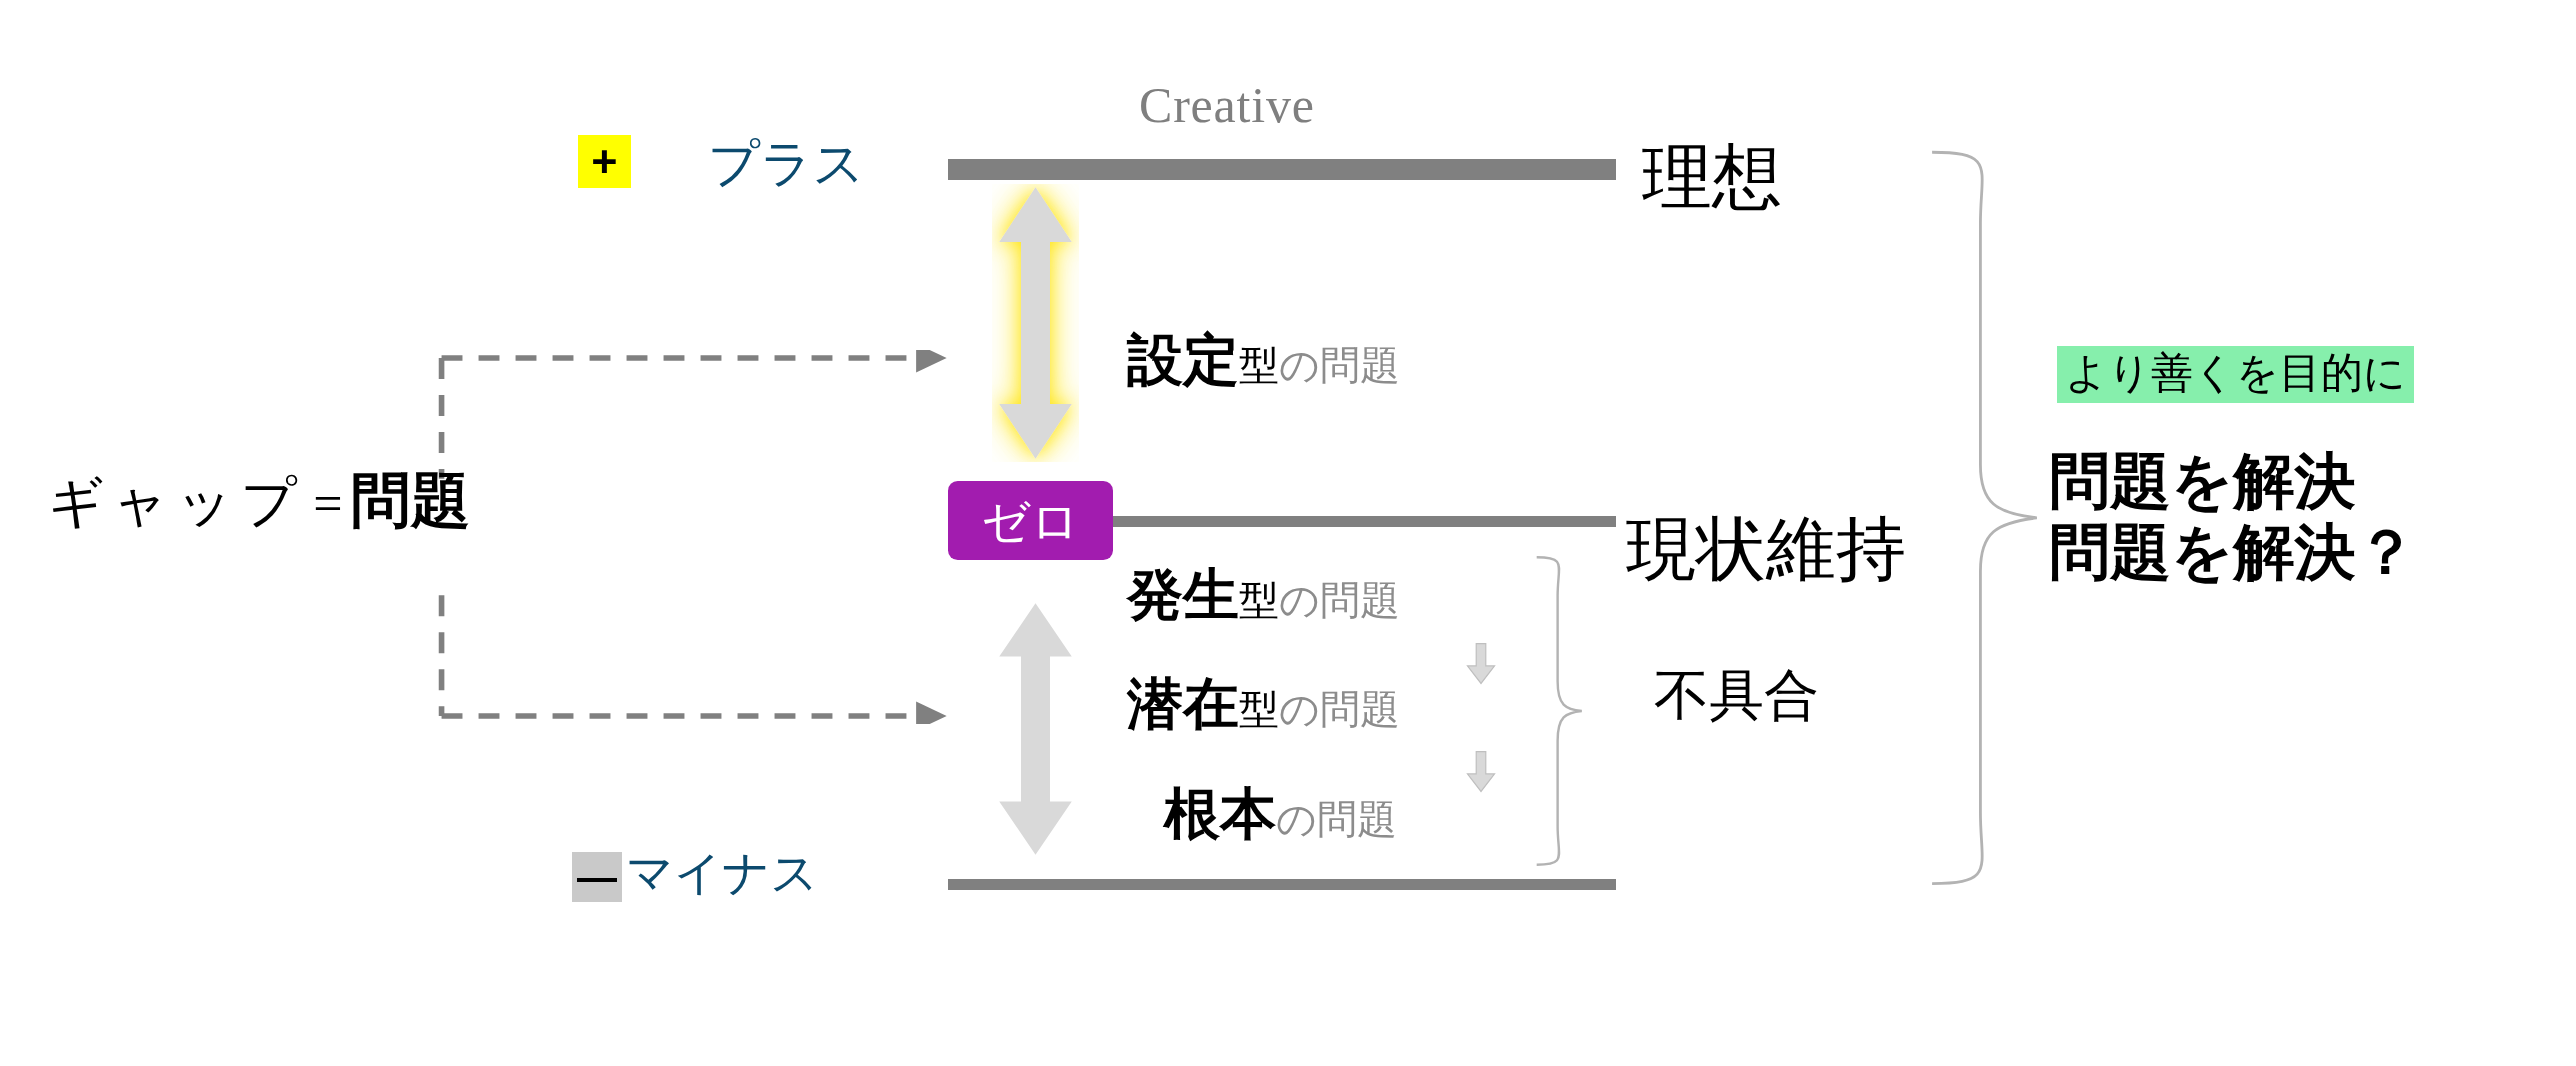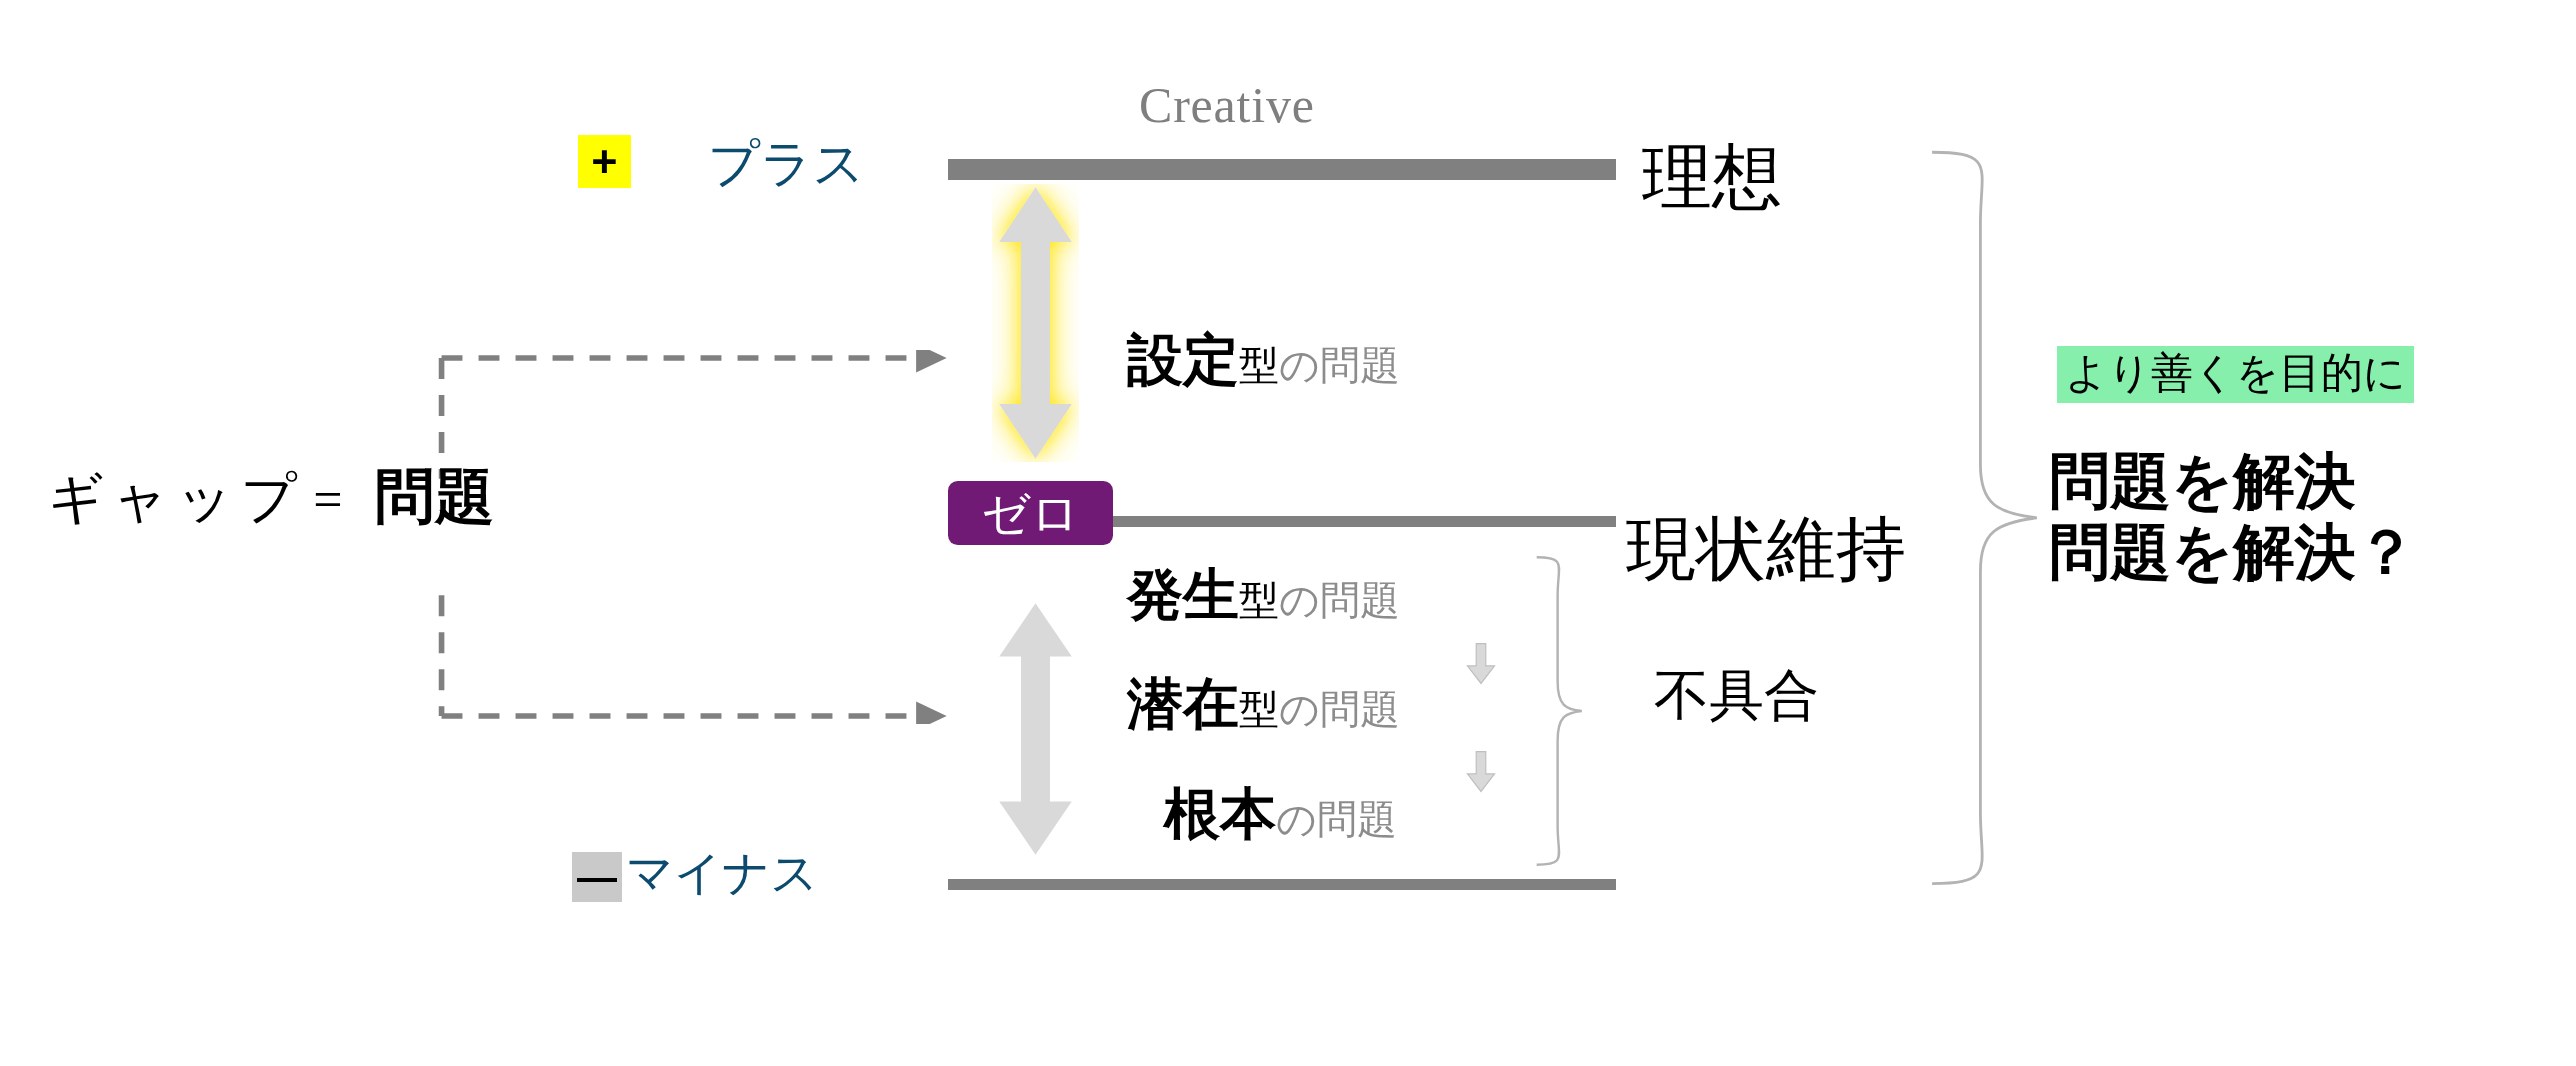--- a/index.html
+++ b/index.html
@@ -66,22 +66,22 @@
     font-family: "Liberation Serif", "DejaVu Serif", serif;
     line-height: 1;
   }
   #name-ideal   { left: 1642px; top: 143px; }
   #name-status  { left: 1626px; top: 515px; }
   #name-defect  { left: 1654px; top: 668px; font-size: 55px; }
 
   
   #zero-badge {
     left: 948px; top: 481px;
-    width: 165px; height: 64px;
-    background: #701a75;
+    width: 165px; height: 79px;
+    background: #a21caf;
     border-radius: 9.7px;
     display: flex; align-items: center; justify-content: center;
     color: #ffffff;
     font-size: 48px;
     font-family: "DejaVu Sans", "Liberation Sans", sans-serif;
     line-height: 1;
   }
 
   
   #arrow-upper { left: 992px; top: 184px;  width: 87px; height: 278px; }
@@ -138,22 +138,21 @@
   #gap-equation .gap-eq {
     font-size: 52px;
     color: #000000;
     font-family: "Liberation Serif", "DejaVu Serif", serif;
     padding: 0 8px;
   }
   #gap-equation .gap-word {
     font-size: 60px;
     font-weight: 700;
     color: #000000;
-    font-family: Liberation Mono, monospace;
-    margin-left: 24px;
+    font-family: Liberation Sans, sans-serif;
   }
 
   
   #purpose-tag {
     left: 2057px; top: 346px;
     background: #86efac;
     padding: 4.8px 8px 8px 8px;
     font-size: 42px;
     color: #000000;
     white-space: nowrap;

